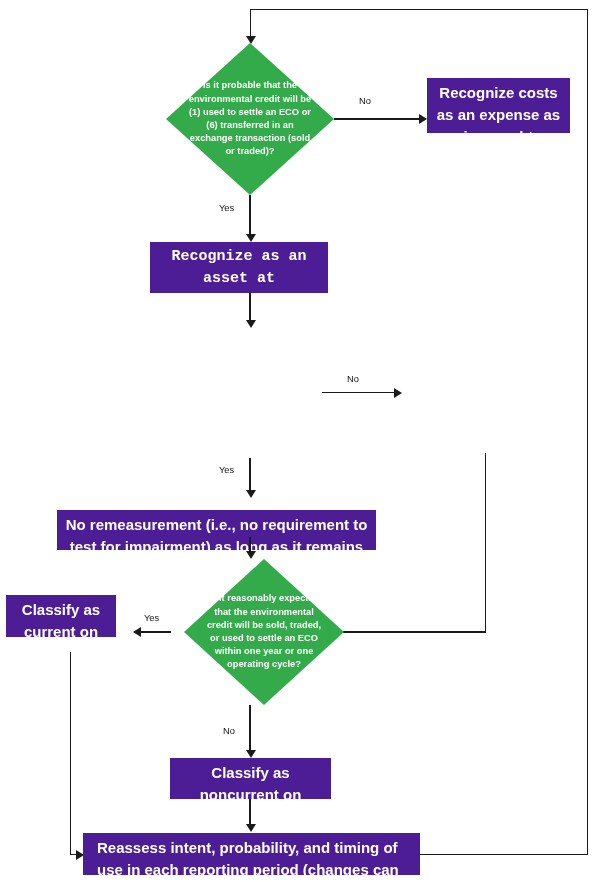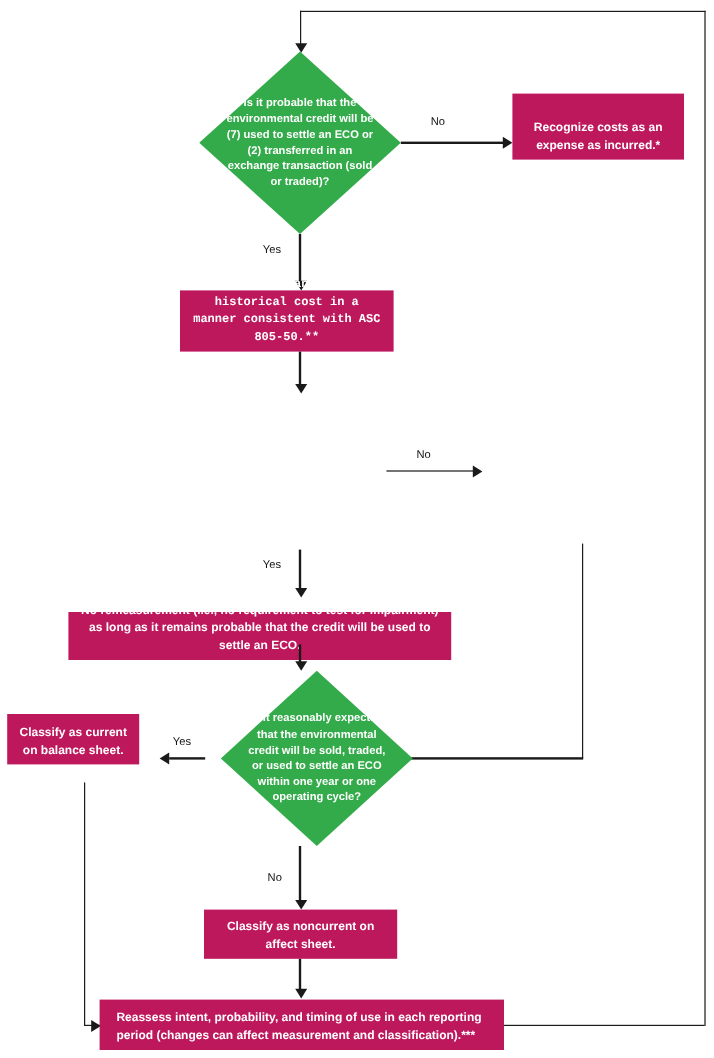--- a/index.html
+++ b/index.html
@@ -16,28 +16,28 @@
     height: 882px;
     background: #ffffff;
     overflow: hidden;
   }
   
   .node {
     position: absolute;
     box-sizing: border-box;
   }
   .proc {
-    background: #be185d;
+    background: #4c1d95;
     color: #ffffff;
     display: flex;
-    align-items: flex-end;
+    align-items: flex-start;
     justify-content: center;
     text-align: center;
     font-weight: bold;
-    font-size: 10px;
+    font-size: 15px;
     line-height: 1.45;
     padding: 4px 8px;
   }
   .proc span { display: block; }
 
   
   .decision {
     position: absolute;
   }
   .decision .dia-shape {
@@ -105,21 +105,21 @@
   <div class="ln ln-h" style="left:250px; top:9px; width:338px;"></div>
   <div class="ln ln-v" style="left:586.6px; top:9px; height:846px;"></div>
   <div class="ln ln-h" style="left:420px; top:854px; width:167px;"></div>
   <div class="ln ln-v" style="left:250px; top:9px; height:30px;"></div>
   <div class="arrow arrow-down" style="left:245.7px; top:36px;"></div>
 
   <div class="decision" style="left:166px; top:43px; width:168px; height:152px;">
     <svg class="dia-shape" viewBox="0 0 168 152" preserveAspectRatio="none">
       <polygon points="84,0 168,76 84,152 0,76" fill="#33ab4a"></polygon>
     </svg>
-    <div class="dia-text">Is it probable that the environmental credit will be (7) used to settle an ECO or (2) transferred in an exchange transaction (sold or traded)?</div>
+    <div class="dia-text">Is it probable that the environmental credit will be (1) used to settle an ECO or (6) transferred in an exchange transaction (sold or traded)?</div>
   </div>
 
   <div class="ln ln-h" style="left:334px; top:118.3px; width:88px;"></div>
   <div class="arrow arrow-right" style="left:419px; top:114px;"></div>
   <div class="edge-label" style="left:359px; top:96px;">No</div>
 
   <div class="node proc" style="left:427px; top:78px; width:143px; height:55px;">
     <span>Recognize costs as an expense as incurred.*</span>
   </div>
 

